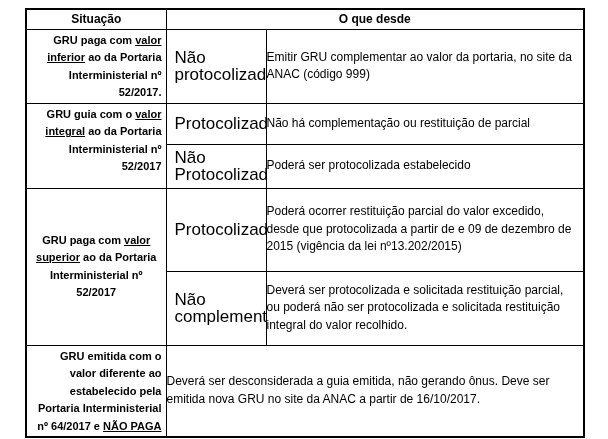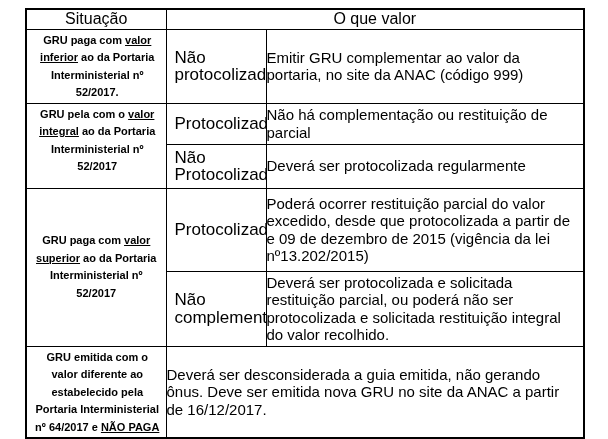--- a/index.html
+++ b/index.html
@@ -22,49 +22,49 @@
     border: 2px solid #000000;
   }
   col.c1 { width: 140px; }
   col.c2 { width: 100px; }
   col.c3 { width: 318px; }
   td, th {
     border: 1.5px solid #000000;
     overflow: hidden;
   }
   th {
-    font-size: 16px;
+    font-size: 12px;
     line-height: 16px;
-    font-weight: normal;
+    font-weight: bold;
     text-align: center;
     vertical-align: middle;
     padding: 1px 12px;
   }
   td.sit {
     font-size: 11px;
     line-height: 17.5px;
     font-weight: bold;
     vertical-align: top;
-    text-align: center;
+    text-align: right;
     padding: 2px 4px 1px 6px;
   }
   td.sit.mid {
     vertical-align: middle;
     text-align: center;
     padding: 14px 6px;
   }
   td.st {
     font-size: 17px;
     line-height: 17.5px;
     vertical-align: middle;
     text-align: left;
     padding: 2px 6px 2px 8px;
   }
   td.ac {
-    font-size: 15px;
+    font-size: 12px;
     line-height: 17.5px;
     vertical-align: middle;
     text-align: left;
     padding: 2px 8px 2px 0;
   }
   .u { text-decoration: underline; }
   tr.r-hdr { height: 20px; }
   tr.r1  { height: 71px; }
   tr.r2a { height: 41px; }
   tr.r2b { height: 44px; }
@@ -77,47 +77,47 @@
 
 <table class="gru">
   <colgroup>
     <col class="c1">
     <col class="c2">
     <col class="c3">
   </colgroup>
   <tbody>
     <tr class="r-hdr">
       <th>Situação</th>
-      <th colspan="2">O que valor</th>
+      <th colspan="2">O que desde</th>
     </tr>
 
     <tr class="r1">
       <td class="sit"><span>GRU paga com </span><span class="u">valor inferior</span><span> ao da Portaria Interministerial nº 52/2017.</span></td>
       <td class="st">Não protocolizadas</td>
       <td class="ac">Emitir GRU complementar ao valor da portaria, no site da ANAC (código 999)</td>
     </tr>
 
     <tr class="r2a">
-      <td class="sit" rowspan="2"><span>GRU pela com o </span><span class="u">valor integral</span><span> ao da Portaria Interministerial nº 52/2017</span></td>
+      <td class="sit" rowspan="2"><span>GRU guia com o </span><span class="u">valor integral</span><span> ao da Portaria Interministerial nº 52/2017</span></td>
       <td class="st">Protocolizadas</td>
       <td class="ac">Não há complementação ou restituição de parcial</td>
     </tr>
     <tr class="r2b">
       <td class="st">Não Protocolizadas</td>
-      <td class="ac">Deverá ser protocolizada regularmente</td>
+      <td class="ac">Poderá ser protocolizada estabelecido</td>
     </tr>
 
     <tr class="r3a">
       <td class="sit mid" rowspan="2"><span>GRU paga com </span><span class="u">valor superior</span><span> ao da Portaria Interministerial nº 52/2017</span></td>
       <td class="st">Protocolizadas</td>
       <td class="ac">Poderá ocorrer restituição parcial do valor excedido, desde que protocolizada a partir de e 09 de dezembro de 2015 (vigência da lei nº13.202/2015)</td>
     </tr>
     <tr class="r3b">
       <td class="st">Não complementar</td>
       <td class="ac">Deverá ser protocolizada e solicitada restituição parcial, ou poderá não ser protocolizada e solicitada restituição integral do valor recolhido.</td>
     </tr>
 
     <tr class="r4">
       <td class="sit"><span>GRU emitida com o valor diferente ao estabelecido pela Portaria Interministerial nº 64/2017 e </span><span class="u">NÃO PAGA</span></td>
-      <td class="ac" colspan="2">Deverá ser desconsiderada a guia emitida, não gerando ônus. Deve ser emitida nova GRU no site da ANAC a partir de 16/12/2017.</td>
+      <td class="ac" colspan="2">Deverá ser desconsiderada a guia emitida, não gerando ônus. Deve ser emitida nova GRU no site da ANAC a partir de 16/10/2017.</td>
     </tr>
   </tbody>
 </table>
 
 </body></html>

